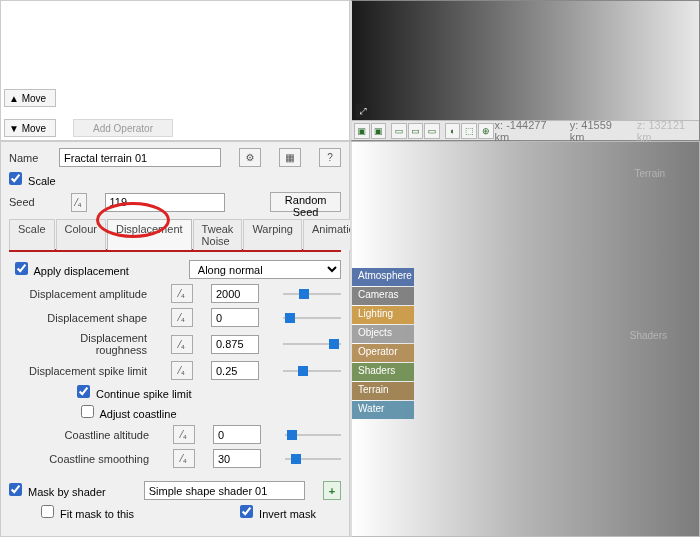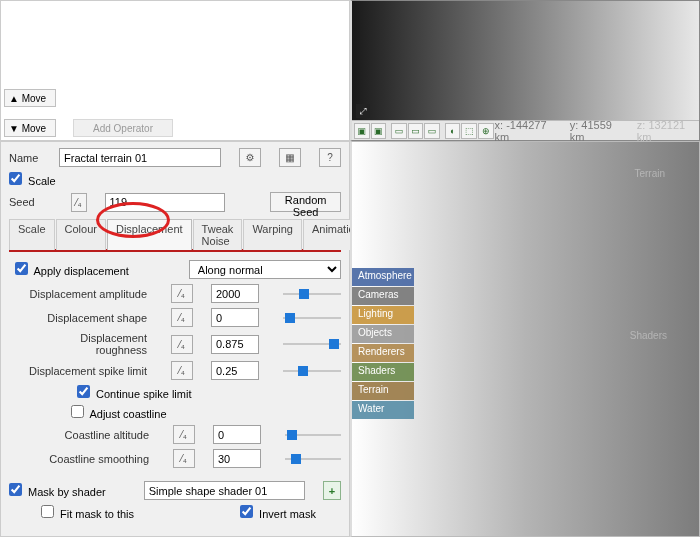--- a/index.html
+++ b/index.html
@@ -176,21 +176,21 @@
           </div>
       </div>
       <div class="row" style="margin-left:50px;">
         <label>
           <input type="checkbox" checked="" style="">
           <span>Continue spike limit</span>
         </label>
       </div>
     </div>
 
-    <div class="row" style="margin-left:18px;padding-left:44px;">
+    <div class="row" style="margin-left:28px;padding-left:44px;">
       <label>
         <input type="checkbox" style="">
         <span>Adjust coastline</span>
       </label>
     </div>
 
     <div class="subgroup" style="margin-left:38px;">
       <div class="row">
         <span class="label" style="width:108px">Coastline altitude</span>
         <span class="sq">⁄₄</span>
@@ -235,21 +235,21 @@
     </div>
 
   </div>
 
   <div class="viewport">
     <div class="cats">
       <div class="cat atm">Atmosphere</div>
       <div class="cat cam">Cameras</div>
       <div class="cat lig">Lighting</div>
       <div class="cat obj">Objects</div>
-      <div class="cat ren">Renderers</div>
+      <div class="cat ren">Operator</div>
       <div class="cat sha">Shaders</div>
       <div class="cat ter">Terrain</div>
       <div class="cat wat">Water</div>
     </div>
     <div class="ghost" style="top:26px; right:34px;">Terrain</div>
     <div class="ghost" style="top:188px; right:32px;">Shaders</div>
   </div>
 
 </div>
 

